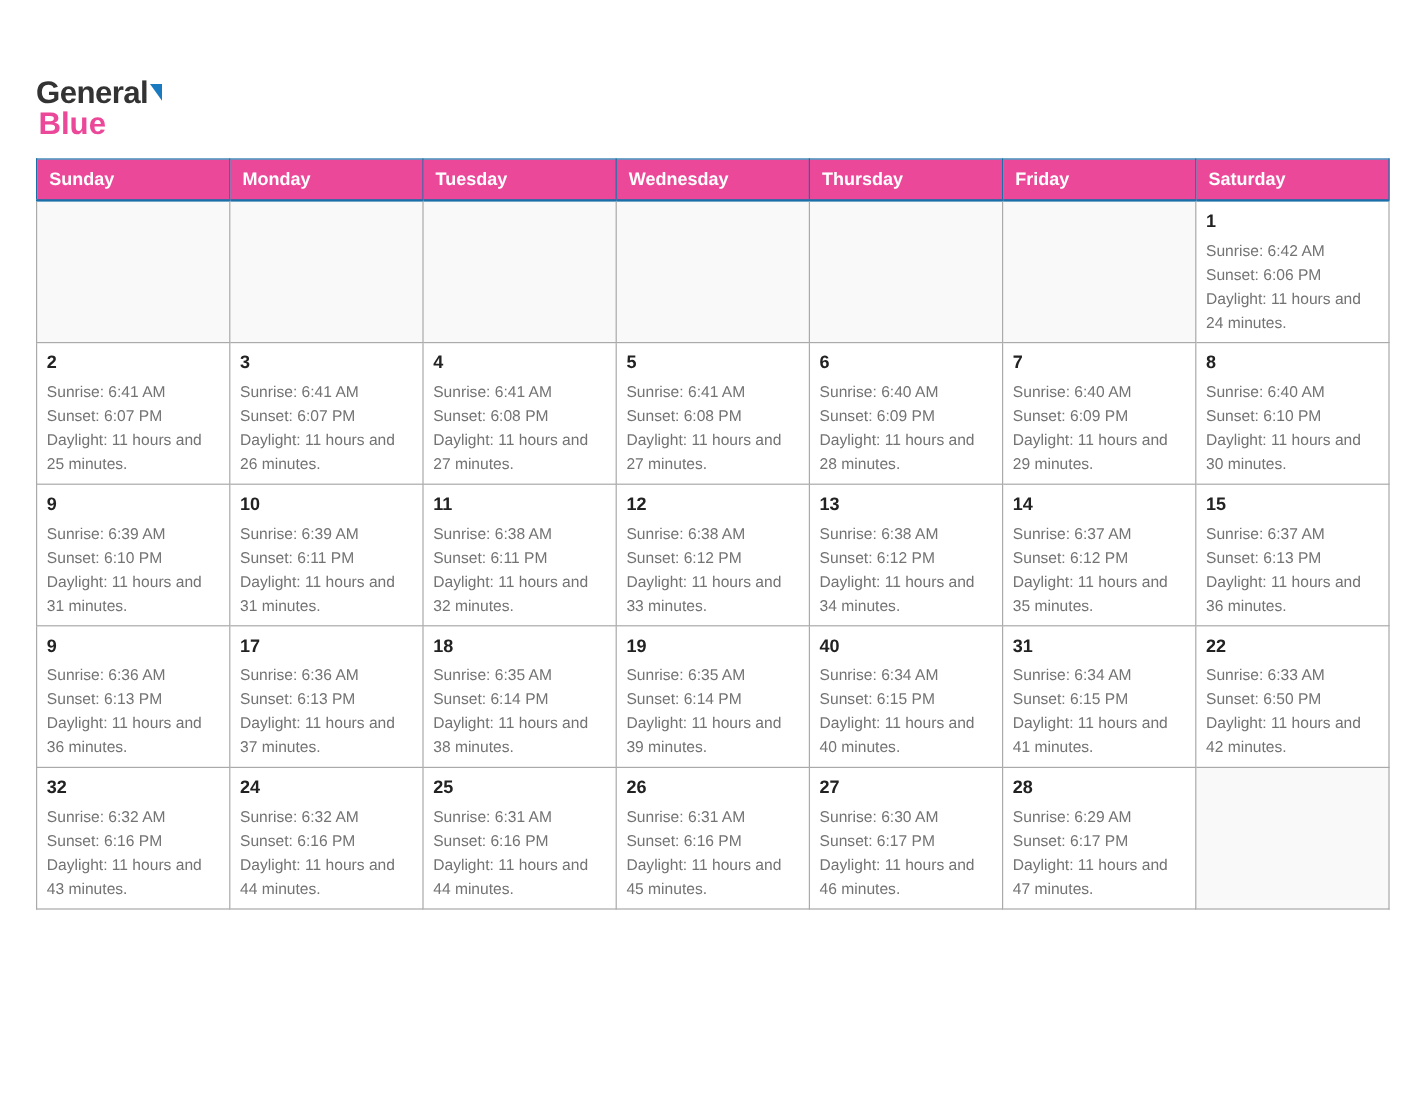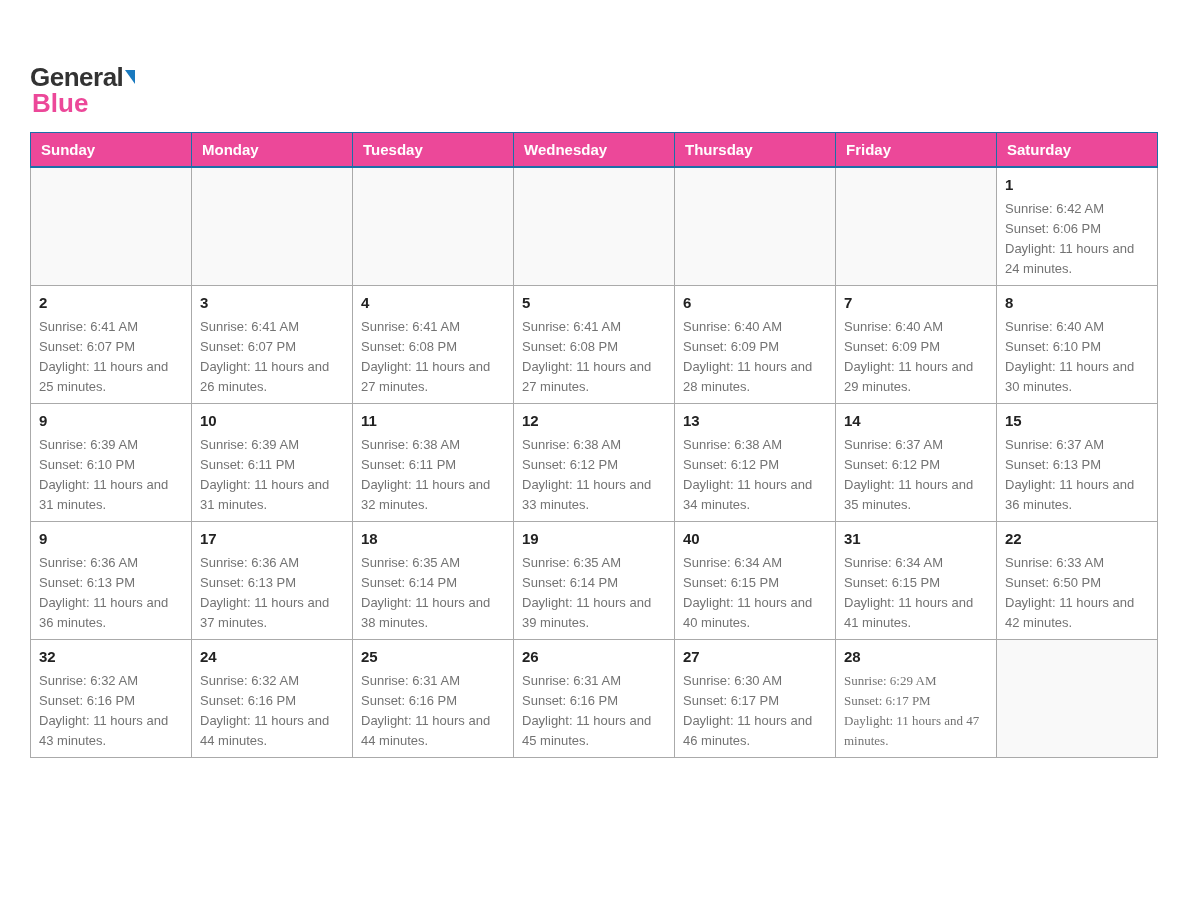--- a/index.html
+++ b/index.html
@@ -295,20 +295,20 @@
 Daylight: 11 hours and 45 minutes.</div>
         </td>
         <td>
           <span class="day-number">27</span>
           <div class="day-info" style="white-space: pre-line;">Sunrise: 6:30 AM
 Sunset: 6:17 PM
 Daylight: 11 hours and 46 minutes.</div>
         </td>
         <td>
           <span class="day-number">28</span>
-          <div class="day-info" style="white-space: pre-line; font-family: Liberation Serif, serif;">Sunrise: 6:29 AM
+          <div class="day-info" style="white-space: pre-line;">Sunrise: 6:29 AM
 Sunset: 6:17 PM
 Daylight: 11 hours and 47 minutes.</div>
         </td>
         <td class="empty"></td>
       </tr>
     </tbody>
 </table>
 
 </body></html>

